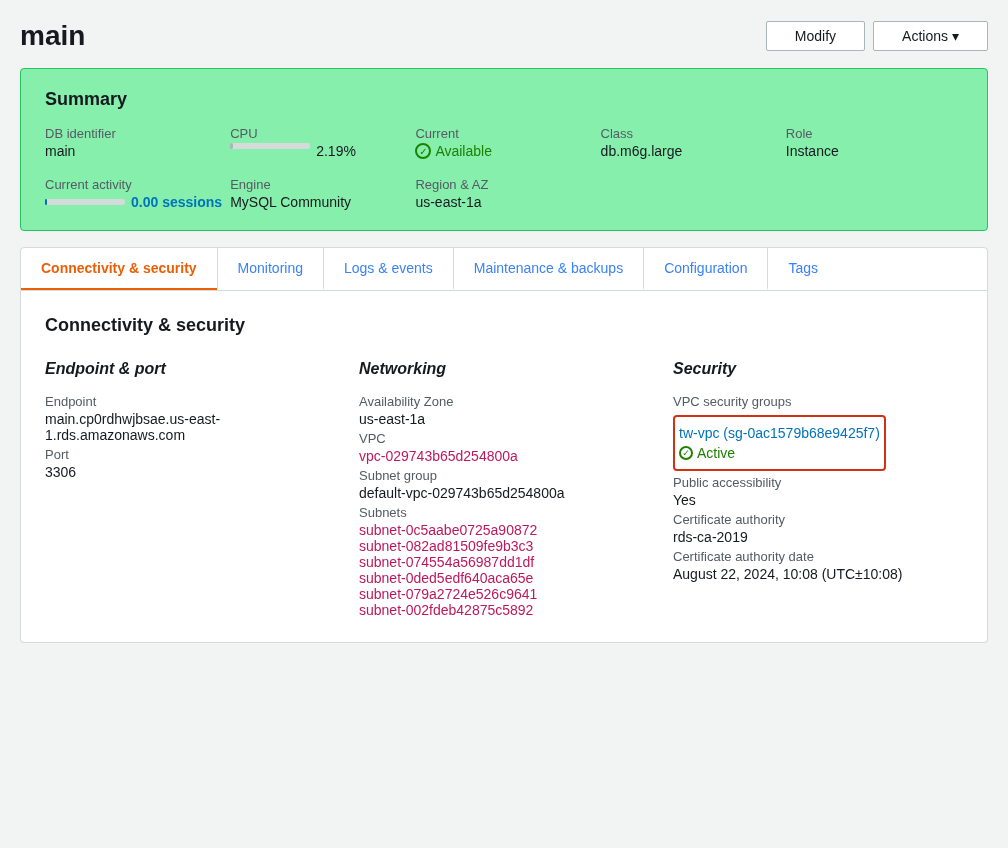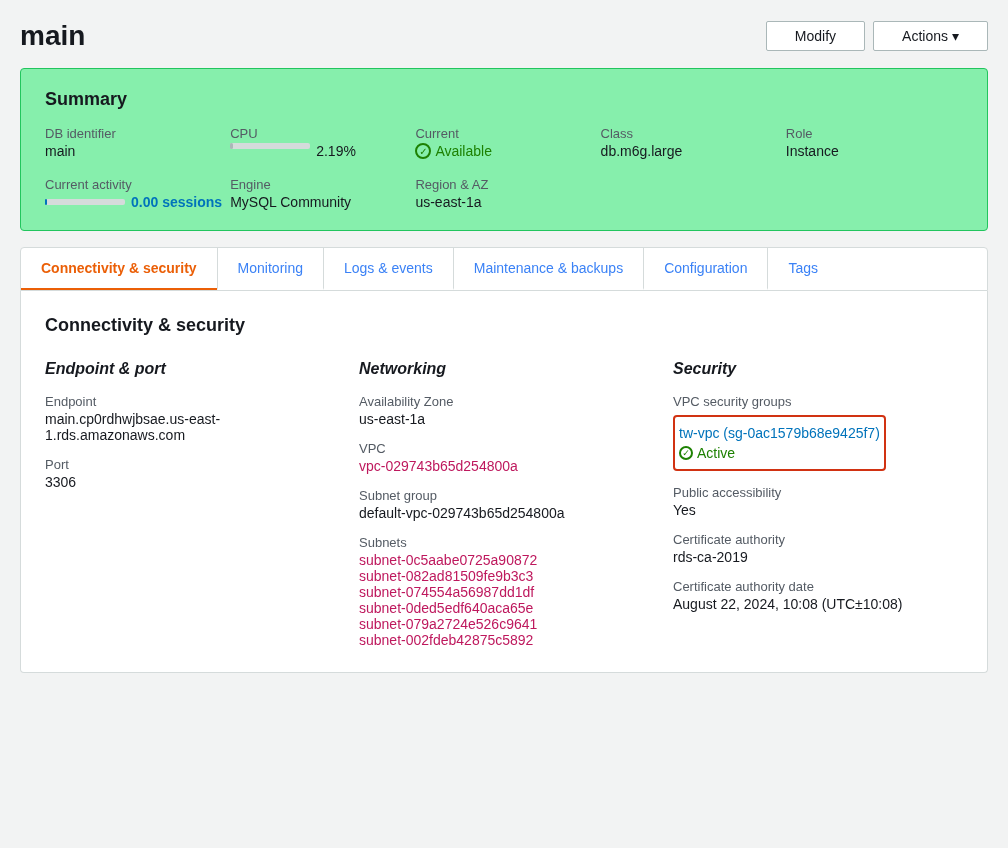--- a/index.html
+++ b/index.html
@@ -168,21 +168,21 @@
     .col-title {
       font-size: 16px;
       font-weight: 600;
       margin-bottom: 16px;
       font-style: italic;
     }
     .field-label {
       font-size: 13px;
       color: #545b64;
       margin-bottom: 2px;
-      margin-top: 14px;
+      margin-top: 4px;
     }
     .field-label:first-child { margin-top: 0; }
     .field-value {
       font-size: 14px;
       color: #16191f;
     }
     .field-value.link {
       color: #be185d;
       cursor: pointer;
       text-decoration: none;

